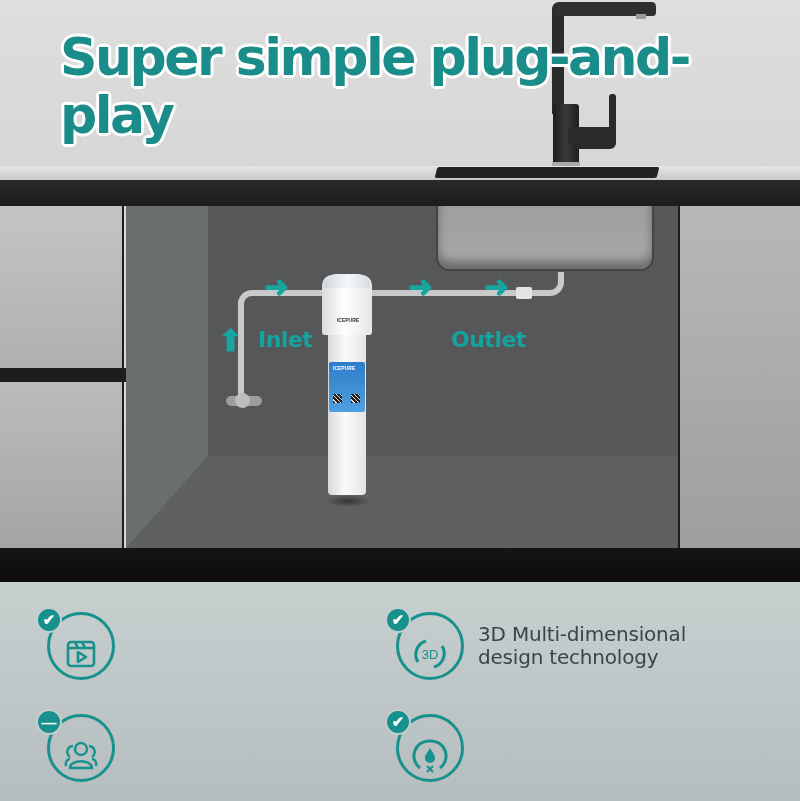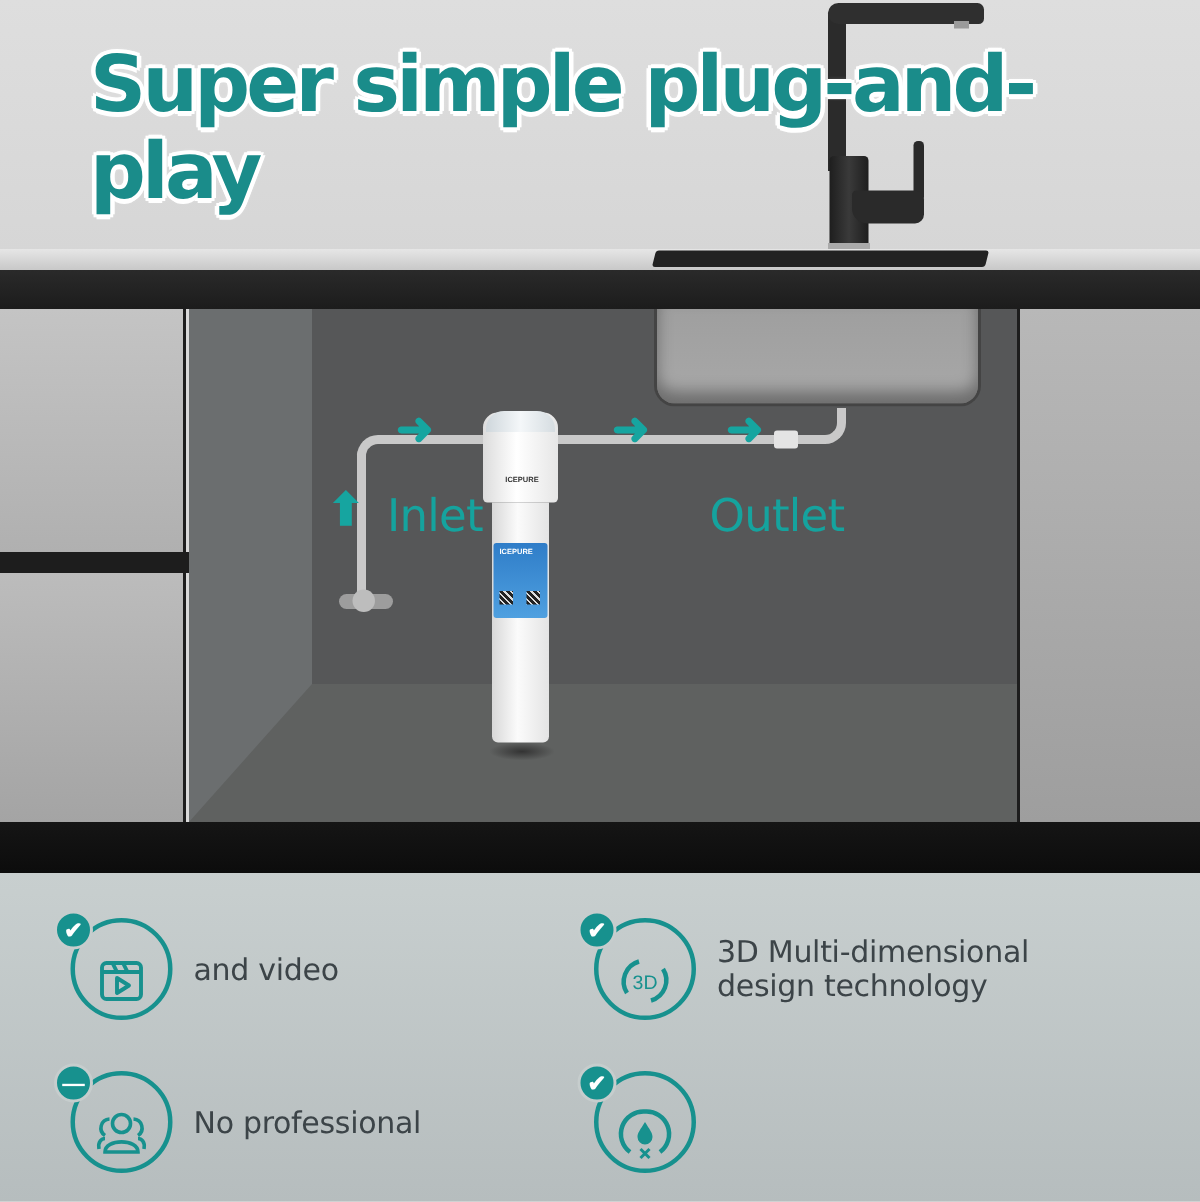--- a/index.html
+++ b/index.html
@@ -47,21 +47,21 @@
   .pipe-inlet-corner { position:absolute; left:238px; top:290px; width:24px; height:24px; border:6px solid #c9c9c9; border-right:none; border-bottom:none; border-radius:14px 0 0 0; }
   .pipe-inlet-h { left:256px; top:290px; width:70px; height:6px; }
   .pipe-outlet-h { left:372px; top:290px; width:170px; height:6px; }
   .pipe-outlet-corner { position:absolute; left:536px; top:272px; width:28px; height:24px; border:6px solid #c9c9c9; border-left:none; border-top:none; border-radius:0 0 14px 0; }
   .coupler { position:absolute; left:516px; top:287px; width:16px; height:12px; background:#e4e4e4; border-radius:2px; }
   .valve { position:absolute; left:226px; top:396px; width:36px; height:10px; background:#9d9d9d; border-radius:5px; }
   .valve-knob { position:absolute; left:235px; top:393px; width:15px; height:15px; background:#bdbdbd; border-radius:50%; }
 
   
   .arrow { position:absolute; color:#16a5a0; font-weight:bold; font-size:30px; line-height:30px; }
-  .label-flow { position:absolute; color:#15a39e; font-weight:normal; font-family:"DejaVu Sans", sans-serif; font-size:30px; letter-spacing:-0.5px; }
+  .label-flow { position:absolute; color:#15a39e; font-weight:bold; font-family:"DejaVu Sans", sans-serif; font-size:22px; letter-spacing:-0.5px; }
 
   
   .filter-head { position:absolute; left:322px; top:275px; width:50px; height:60px; background:linear-gradient(90deg,#dcdcdc,#ffffff 45%,#e6e6e6); border-radius:10px 10px 3px 3px; }
   .filter-cap { position:absolute; left:324px; top:274px; width:46px; height:14px; background:linear-gradient(90deg,#cfd7dc,#f4f7f9,#d6dde1); border-radius:12px 12px 0 0; }
   .filter-brand { position:absolute; left:329px; top:317px; width:38px; font-size:5px; font-weight:bold; color:#333; text-align:center; }
   .filter-body { position:absolute; left:328px; top:335px; width:38px; height:160px; background:linear-gradient(90deg,#d8d8d8,#fbfbfb 45%,#e4e4e4); border-radius:0 0 4px 4px; }
   .filter-label { position:absolute; left:329px; top:362px; width:36px; height:50px; background:linear-gradient(#2f7dc8,#4fa0e0); border-radius:2px; }
   .filter-label .lbl-t { position:absolute; left:4px; top:3px; font-size:5px; color:#fff; font-weight:bold; }
   .filter-label .qr { position:absolute; top:32px; width:9px; height:9px; background:repeating-linear-gradient(45deg,#222 0 2px,#ddd 2px 3px); }
   .filter-shadow { position:absolute; left:326px; top:495px; width:44px; height:12px; background:radial-gradient(ellipse at center,#333 0%,rgba(60,60,60,0) 70%); }
@@ -120,21 +120,21 @@
   <div class="coupler"></div>
   <div class="valve"></div>
   <div class="valve-knob"></div>
 
   <div class="arrow" style="left:218px;top:326px;">⬆</div>
   <div class="arrow" style="left:264px;top:272px;">➜</div>
   <div class="arrow" style="left:408px;top:272px;">➜</div>
   <div class="arrow" style="left:484px;top:272px;">➜</div>
 
   <div class="label-flow" style="left:258px;top:327px;">Inlet</div>
-  <div class="label-flow" style="left:473px;top:327px;text-align:right;">Outlet</div>
+  <div class="label-flow" style="left:451px;top:327px;text-align:right;">Outlet</div>
 
   <div>
     <div class="filter-head"></div>
     <div class="filter-cap"></div>
     <div class="filter-brand">ICEPURE</div>
     <div class="filter-body"></div>
     <div class="filter-label">
       <span class="lbl-t">ICEPURE</span>
       <span class="qr" style="left:4px;"></span>
       <span class="qr" style="left:22px;"></span>
@@ -151,21 +151,20 @@
             <rect x="4" y="5" width="26" height="24" rx="3"></rect>
             <line x1="4" y1="11" x2="30" y2="11"></line>
             <line x1="11" y1="5" x2="14" y2="11"></line>
             <line x1="18" y1="5" x2="21" y2="11"></line>
             <path d="M14 15 L22 20 L14 25 Z"></path>
           </svg>
         </div>
         <div class="f-badge">✔</div>
       </div>
       <div class="f-text">
-        <div>and video</div>
       </div>
     </div>
 
     <div class="feature" style="left:396px;top:30px;">
       <div class="f-icon">
         <div class="f-glyph">
           <svg width="44" height="44" viewBox="0 0 44 44" fill="none" stroke="#17918e" stroke-width="3">
             <path d="M10 30 A14 14 0 0 1 18 9"></path>
             <path d="M34 14 A14 14 0 0 1 26 35"></path>
             <text x="22" y="27" text-anchor="middle" font-size="13" fill="#17918e" stroke="none" font-family="Liberation Sans, sans-serif">3D</text>
@@ -187,21 +186,20 @@
             <path d="M9 30 C9 21 31 21 31 30 Z"></path>
             <path d="M12 8 A6 6 0 0 0 9 19"></path>
             <path d="M28 8 A6 6 0 0 1 31 19"></path>
             <path d="M5 28 C4 23 7 21 9 21"></path>
             <path d="M35 28 C36 23 33 21 31 21"></path>
           </svg>
         </div>
         <div class="f-badge">—</div>
       </div>
       <div class="f-text">
-        <div>No professional</div>
       </div>
     </div>
 
     <div class="feature" style="left:396px;top:132px;">
       <div class="f-icon">
         <div class="f-glyph">
           <svg width="44" height="44" viewBox="0 0 44 44" fill="none" stroke="#17918e" stroke-width="3">
             <path d="M12 34 A15 15 0 0 1 22 7 A15 15 0 0 1 32 34"></path>
             <path d="M22 14 C19 19 17 21 17 24 A5 5 0 0 0 27 24 C27 21 25 19 22 14 Z" fill="#17918e" stroke="none"></path>
             <line x1="19" y1="32" x2="25" y2="38" stroke-width="2"></line>

